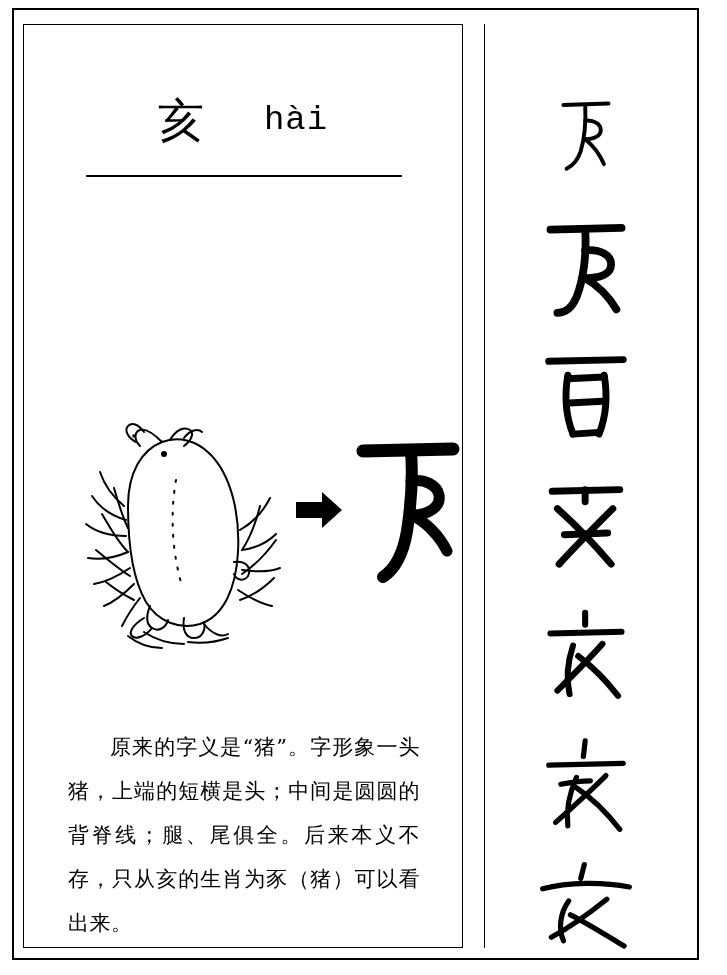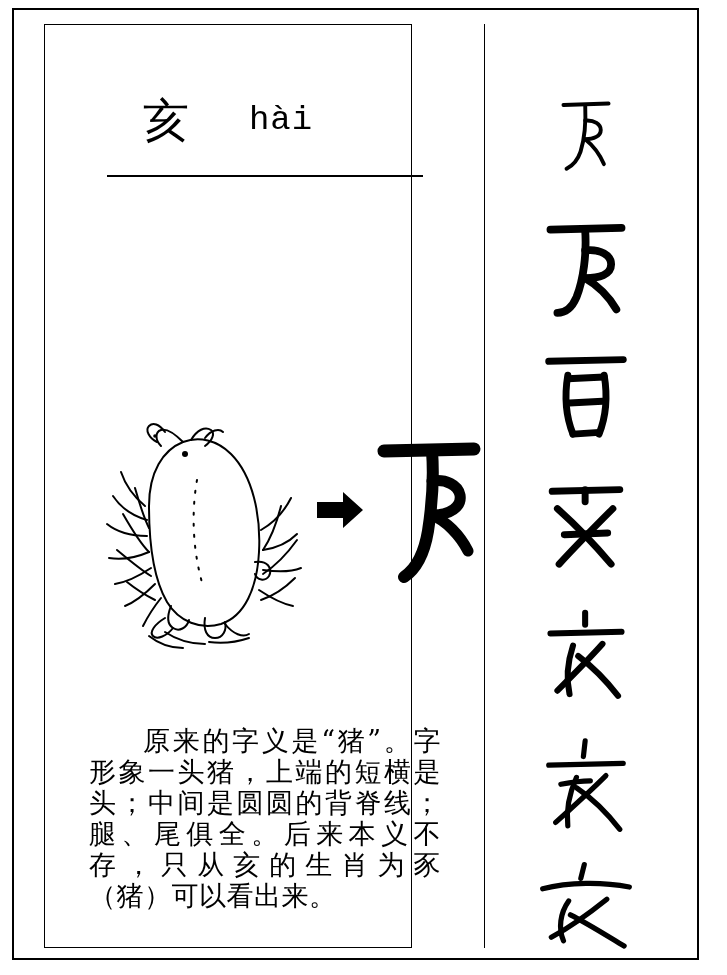--- a/index.html
+++ b/index.html
@@ -29,23 +29,23 @@
     top: 8px;
     width: 687px;
     height: 952px;
     border: 2px solid #000;
     box-sizing: border-box;
   }
 
   
   .main-panel {
     position: absolute;
-    left: 44px;
+    left: 23px;
     top: 24px;
-    width: 368px;
+    width: 440px;
     height: 924px;
     border: 1.5px solid #000;
     box-sizing: border-box;
     background: #fff;
   }
 
   
   .script-panel {
     position: absolute;
     left: 484px;
@@ -129,22 +129,22 @@
     height: 150px;
   }
 
   
   .explanation {
     position: absolute;
     left: 44px;
     top: 700px;
     width: 352px;
     font-family: "DejaVu Serif", serif;
-    font-size: 27px;
-    line-height: 31px;
+    font-size: 21px;
+    line-height: 44px;
     text-align: justify;
     letter-spacing: 0.5px;
   }
   .explanation p {
     margin: 0;
     text-indent: 2em;
   }
 
   
   .script-column {

